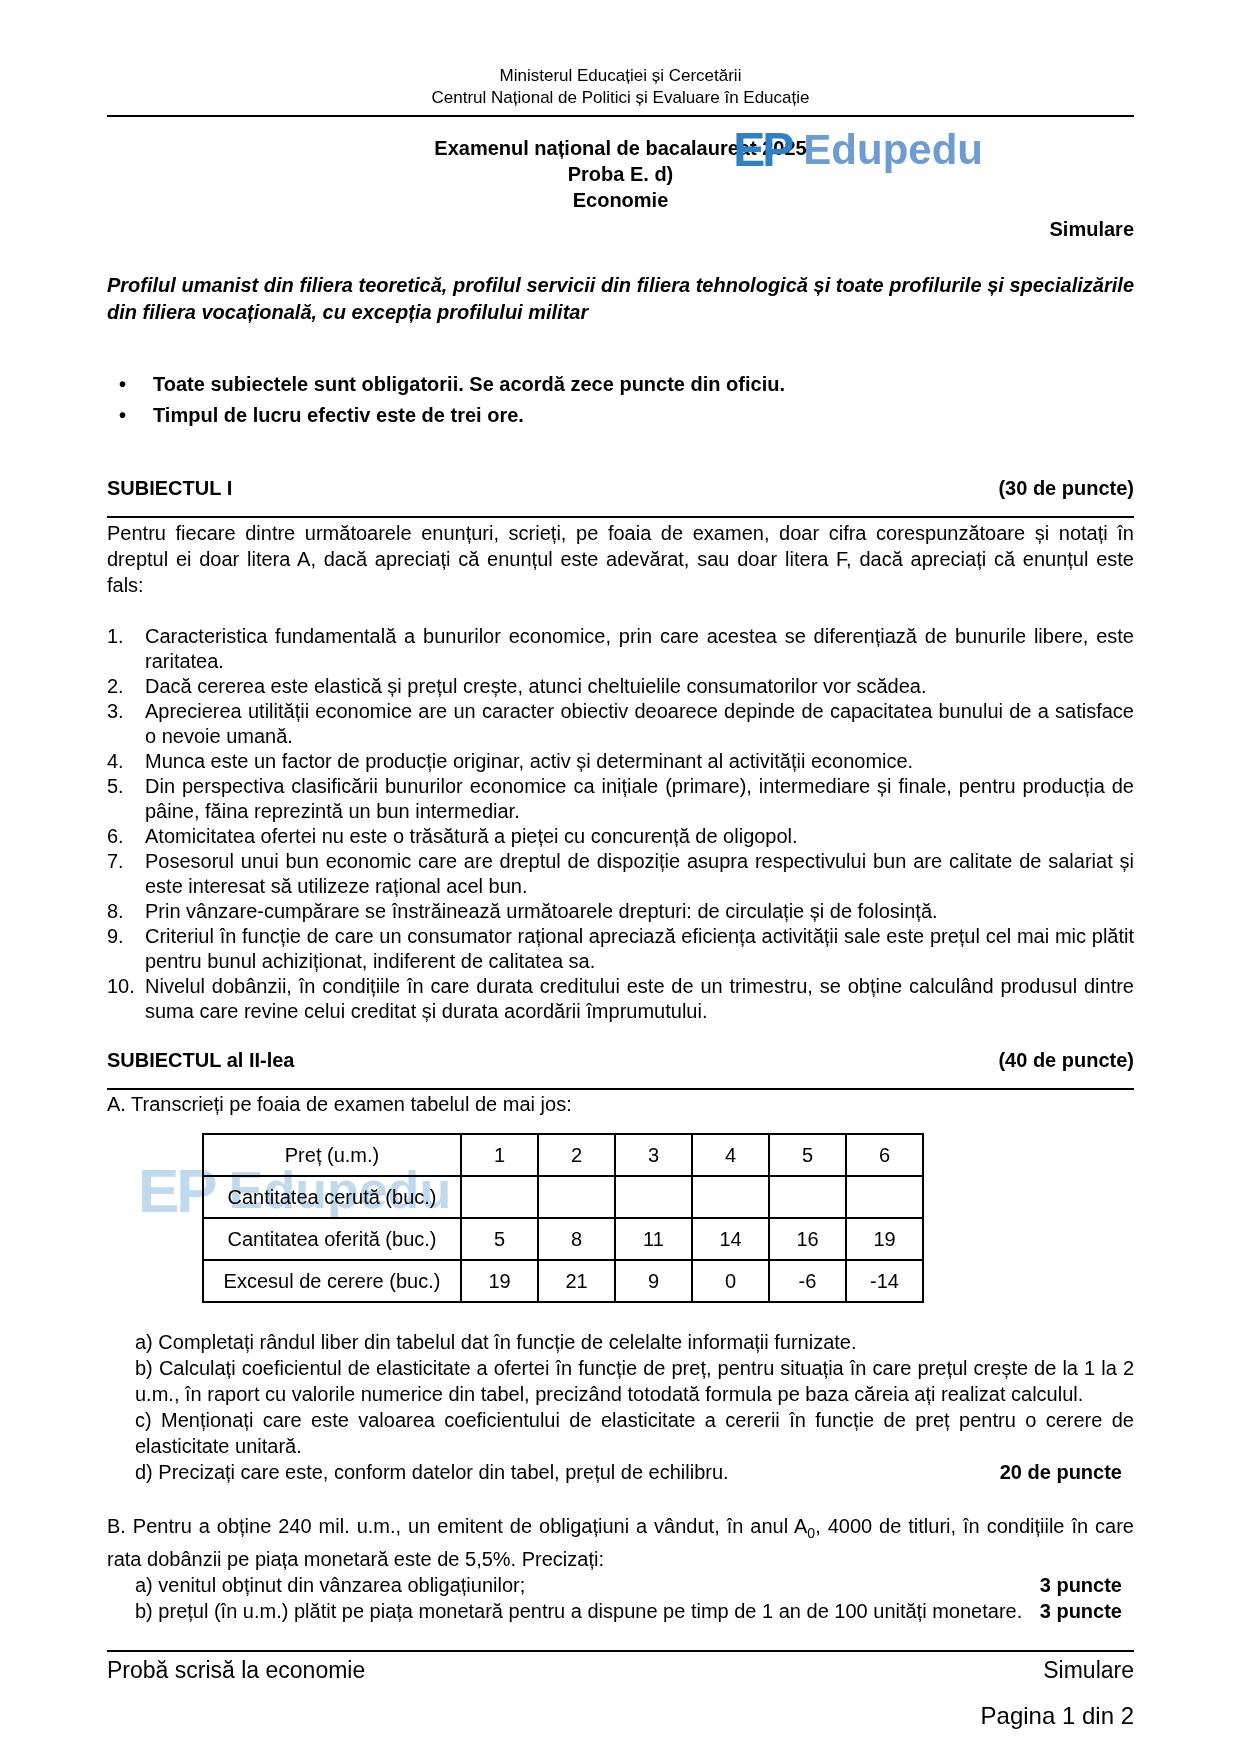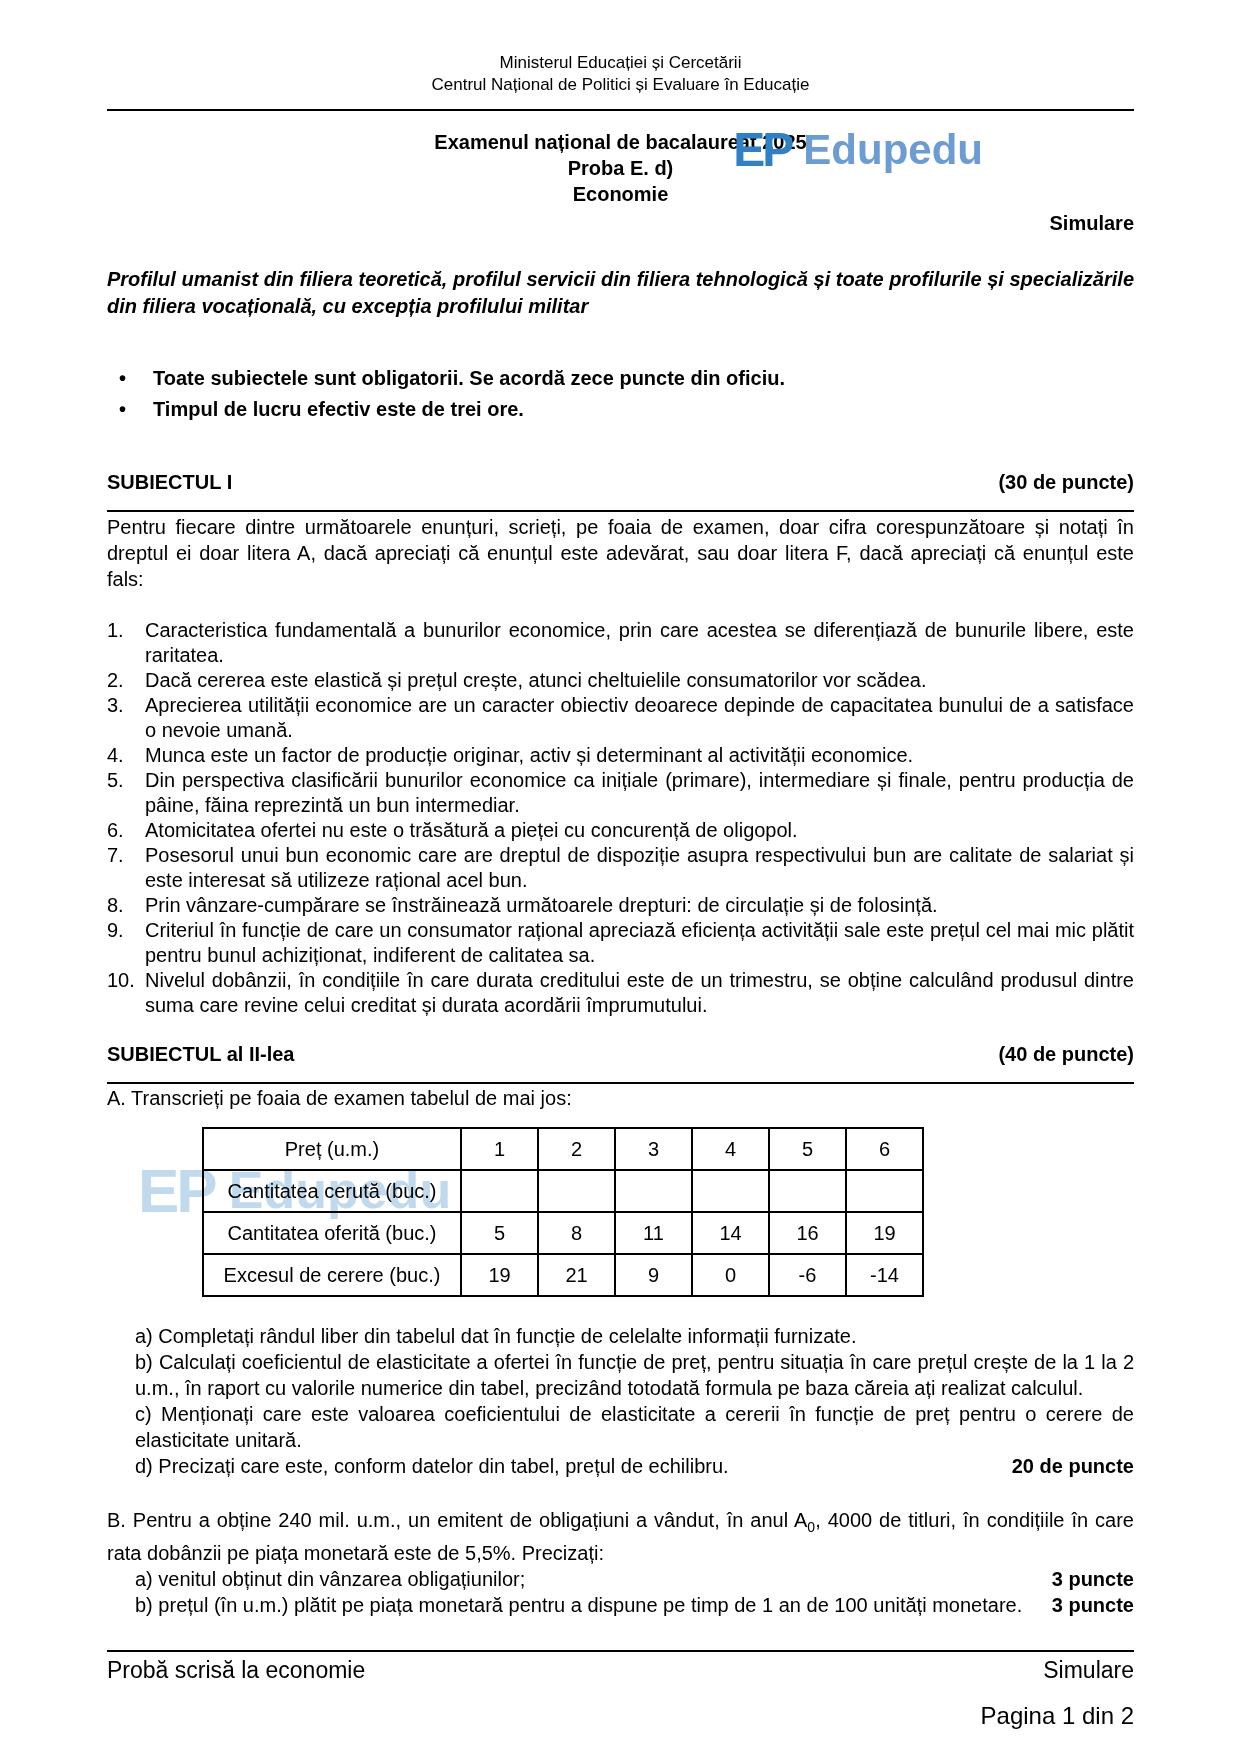--- a/index.html
+++ b/index.html
@@ -15,21 +15,21 @@
     position: absolute; left: 138px; top: 1178px;
     display: flex; align-items: center; gap: 14px;
     font-weight: bold; pointer-events: none;
     color: rgba(47,128,196,0.30);
   }
   .watermark .wm-glyph { font-size: 62px; letter-spacing: -3px; }
   .watermark .wm-text  { font-size: 52px; }
   .page { position: relative; padding: 52px 107px 0 107px; }
 
   .doc-header { text-align: center; font-size: 17px; line-height: 22px;
-    border-bottom: 2px solid #000; padding-bottom: 13px; }
+    border-bottom: 2px solid #000; padding-bottom: 6px; margin-top: 13px; }
 
   .title-block { text-align: center; font-weight: bold; margin-top: 18px; line-height: 26px; }
   .session { text-align: right; font-weight: bold; margin-top: 4px; }
 
   .logo { position: absolute; top: 126px; right: 258px;
     display: flex; align-items: center; gap: 12px; }
   .logo-glyph { font-size: 48px; font-weight: bold; color: #2f80c4; letter-spacing: -3px; line-height: 1; }
   .logo-text  { font-size: 42px; font-weight: bold; color: #6d9cd2; line-height: 1; }
 
   .profile-note { font-weight: bold; font-style: italic; text-align: justify;
@@ -55,21 +55,21 @@
   table.grid { border-collapse: collapse; table-layout: fixed; margin: 16px 0 0 95px; }
   table.grid td { border: 2px solid #000; height: 42px; padding: 0 8px; }
   .col-label { width: 258px; }
   .col-num { width: 77px; }
   td.lbl { text-align: center; }
   td.lbl-center { text-align: center; }
   td.val { text-align: center; }
 
   .tasks { margin-top: 26px; }
   .task { position: relative; margin-left: 28px; text-align: justify; line-height: 26px; }
-  .points { position: absolute; right: 0; bottom: 0; font-weight: bold; }
+  .points { position: absolute; right: 12px; bottom: 0; font-weight: bold; }
 
   .partB { margin-top: 28px; }
   .partB-intro { text-align: justify; line-height: 26px; }
   sub { font-size: 70%; }
 
   .footer { position: absolute; left: 107px; right: 107px; bottom: 26px; }
   .footer-line { border-top: 2px solid #000; padding-top: 6px;
     display: flex; justify-content: space-between; font-size: 23px; }
   .page-num { text-align: right; margin-top: 20px; font-size: 24px; }
 </style>

